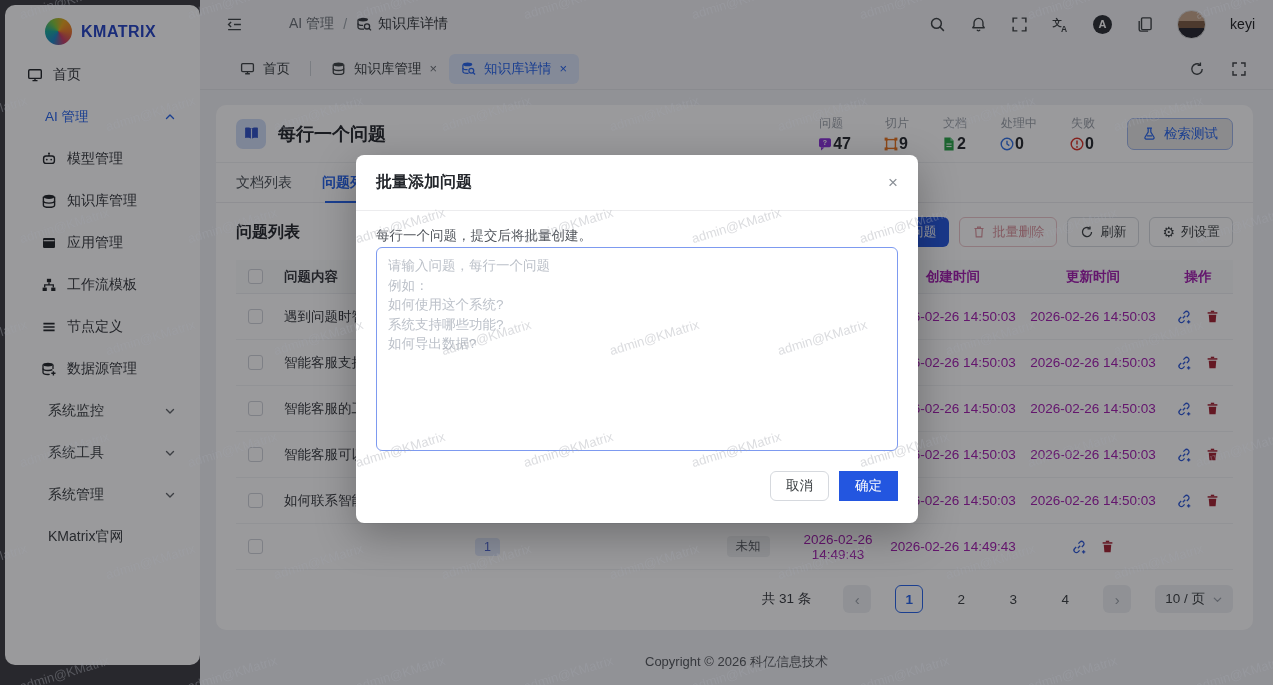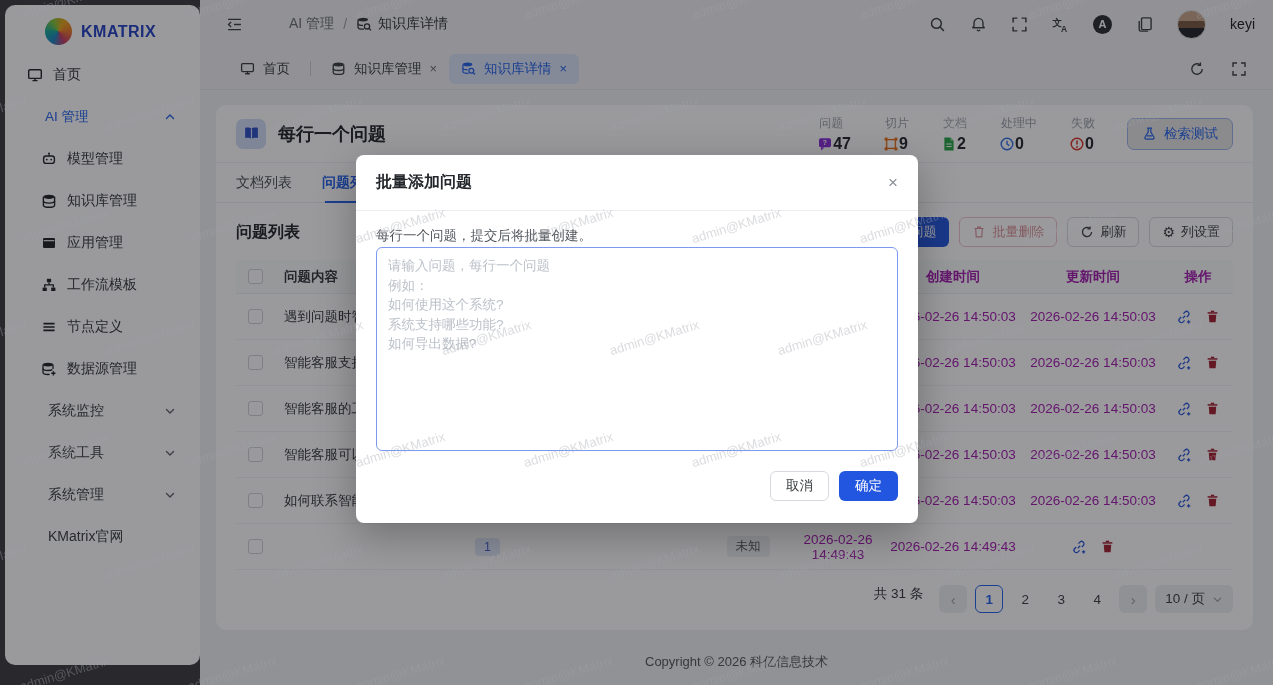--- a/index.html
+++ b/index.html
@@ -72,21 +72,21 @@
   .thead{height:34px;background:#fafbfc;font-weight:bold;color:#303438;border-bottom:1px solid #eceef1}
   .cb{width:15px;height:15px;border:1px solid #cfd3d9;border-radius:3px;background:#fff;margin-left:12px}
   .cq{padding-left:12px;color:#35383d;white-space:nowrap;overflow:hidden}
   .cc{display:flex;justify-content:center}
   .cd{text-align:center;color:#a21caf}
   .badge1{background:#e1e8fb;color:#4a63cf;border-radius:4px;padding:2px 9px;font-size:12.5px}
   .badge2{background:#eef0f2;color:#53575c;border-radius:4px;padding:2px 9px;font-size:12.5px}
   .badge1:empty,.badge2:empty{display:none}
   .ops{display:flex;gap:13px;justify-content:center;align-items:center}
 
-  .pager{display:flex;align-items:flex-start;justify-content:flex-end;gap:8px;padding:15px 20px 0;font-size:13.5px;color:#3c4043}
+  .pager{display:flex;align-items:center;justify-content:flex-end;gap:24px;padding:15px 20px 0;font-size:13.5px;color:#3c4043}
   .pg-total{margin-right:8px;color:#35383d}
   .pg-btn{min-width:28px;height:28px;border-radius:6px;display:flex;align-items:center;justify-content:center;background:#eef0f3;color:#9aa0a8;font-size:15px}
   .pg-num{min-width:28px;height:28px;display:flex;align-items:center;justify-content:center;border-radius:6px;color:#3c4043}
   .pg-num.active{background:#fff;border:1px solid #2563eb;color:#2563eb;font-weight:bold}
   .pg-size{display:flex;align-items:center;gap:7px;background:#eef0f3;border-radius:6px;height:28px;padding:0 10px;color:#3c4043}
 
   .main-bg{position:absolute;left:200px;top:0;width:1073px;height:685px;background:#f0f1f4}
   .footer{position:absolute;left:200px;top:653px;width:1073px;text-align:center;font-size:13px;color:#53575c;z-index:1}
 
   
@@ -94,21 +94,21 @@
   .modal{position:absolute;left:356px;top:155px;width:562px;height:368px;background:#fff;border-radius:8px;z-index:6;box-shadow:0 12px 40px rgba(0,0,0,.28);display:flex;flex-direction:column}
   .m-head{display:flex;align-items:center;padding:0 20px;height:56px;border-bottom:1px solid #ececee}
   .m-title{font-size:16px;font-weight:bold;color:#23262b}
   .m-close{margin-left:auto;color:#8b9097;font-size:17px;line-height:1}
   .m-body{padding:16px 20px 0}
   .m-hint{font-size:13.5px;color:#52565c;margin-bottom:2px}
   .m-ta{width:100%;height:204px;border:1.5px solid #7d9af0;border-radius:6px;padding:8px 11px;font-size:13.5px;font-family:"Liberation Sans",sans-serif;color:#33363b;resize:none;outline:none;line-height:1.45}
   .m-ta::placeholder{color:#bcc1c9}
   .m-foot{display:flex;justify-content:flex-end;gap:10px;padding:16px 20px 0}
   .m-cancel{height:30px;padding:0 15px;border:1px solid #d6d9de;border-radius:6px;background:#fff;color:#3c4043;font-size:13.5px}
-  .m-ok{height:30px;padding:0 16px;border-radius:6px;background:#2356e0;color:#fff;font-size:13.5px;border:none}
+  .m-ok{height:30px;padding:0 16px;border-radius:0;background:#2356e0;color:#fff;font-size:13.5px;border:none}
 
   
   .wm{position:absolute;inset:0;z-index:8;pointer-events:none;overflow:hidden}
   .wm span{position:absolute;transform:rotate(-17deg);font-size:13px;color:rgba(160,164,170,.38);white-space:nowrap}
 </style>
 </head>
 <body>
 
 <div class="app">
   <div class="main-bg"></div>

